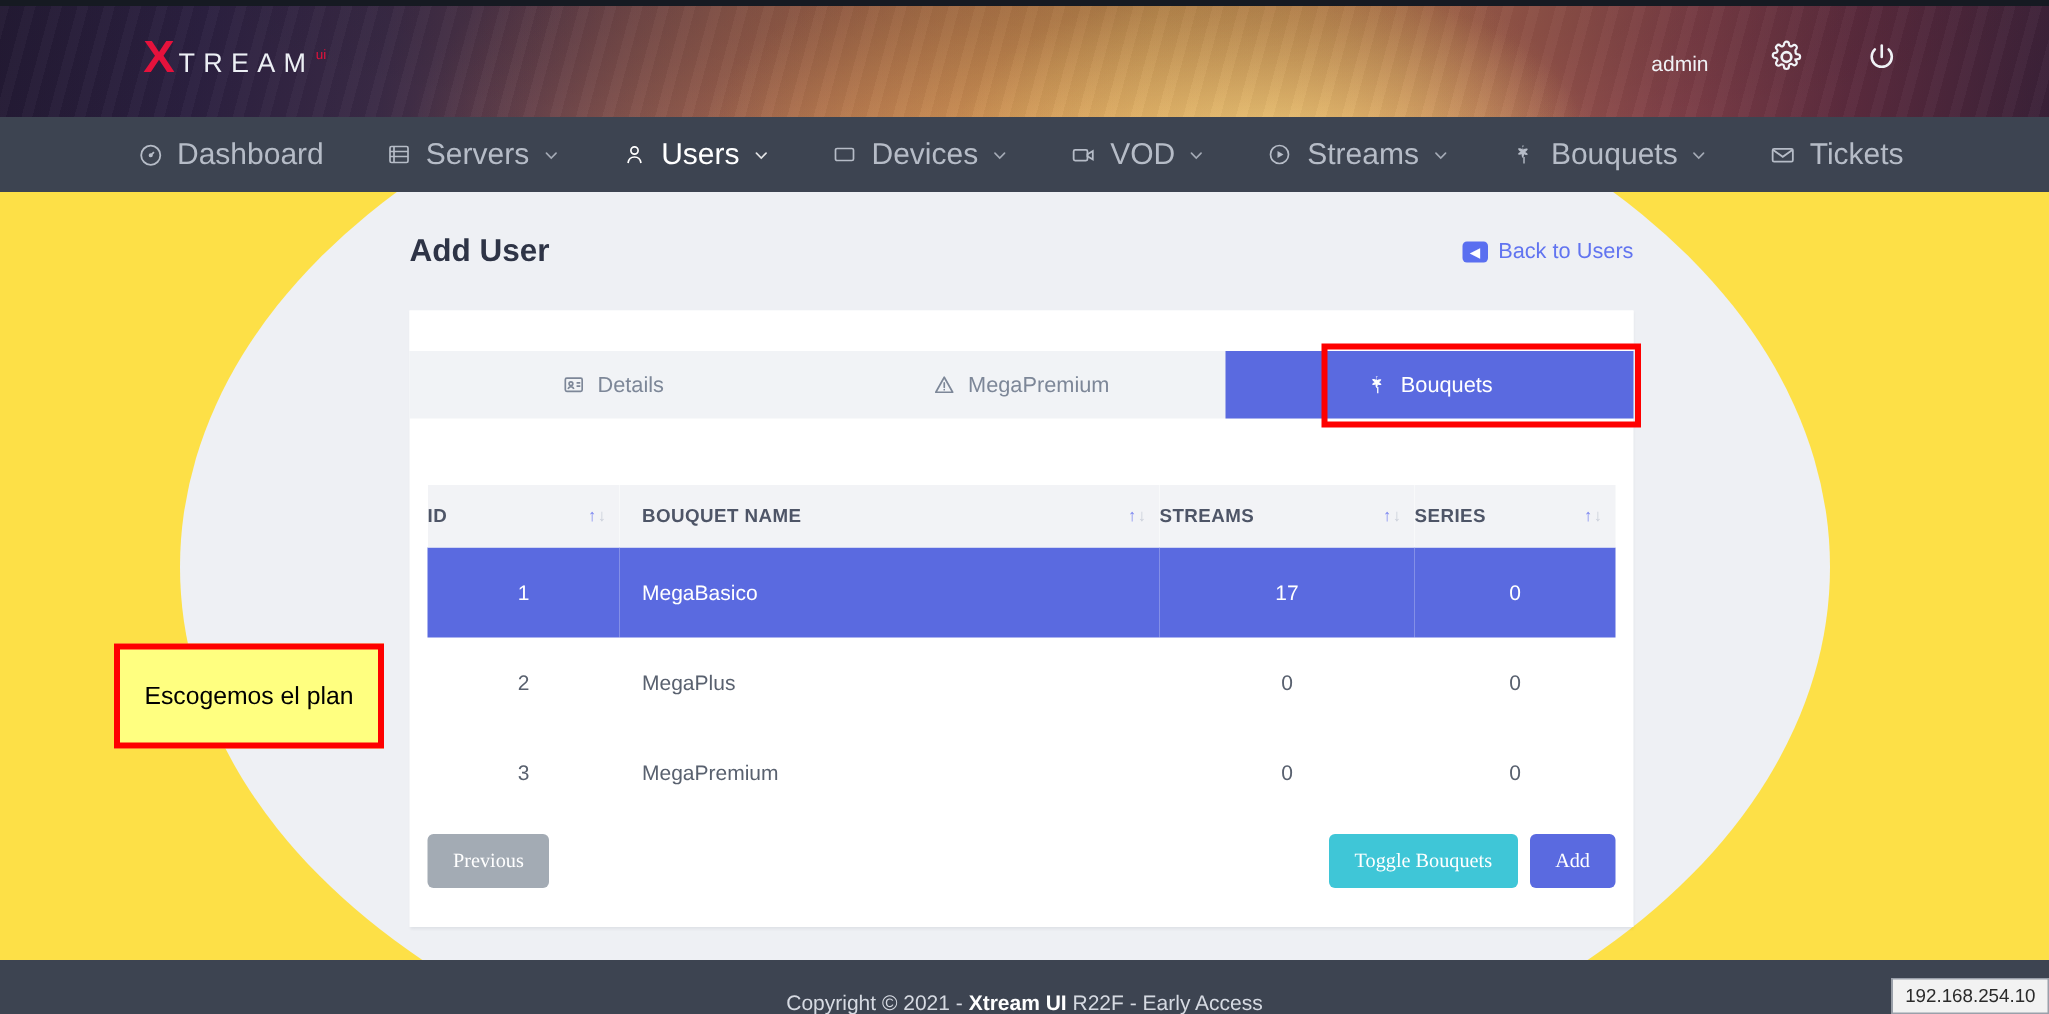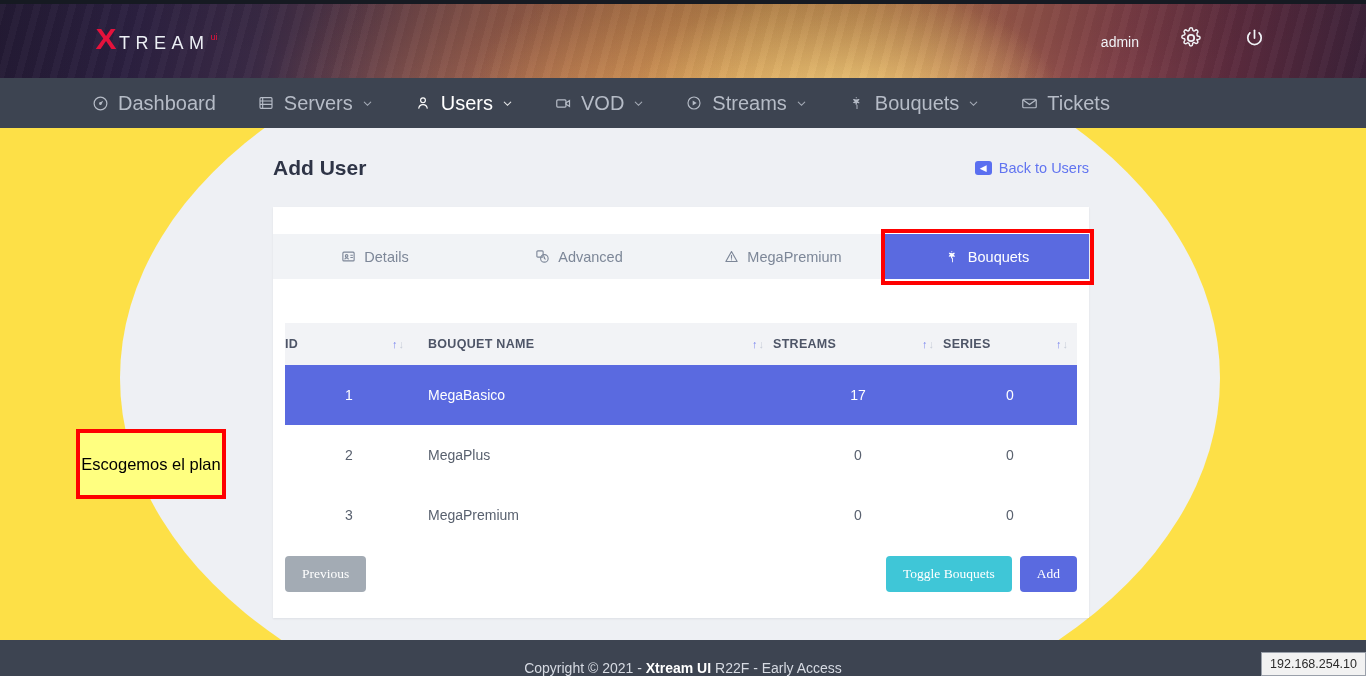--- a/index.html
+++ b/index.html
@@ -164,21 +164,21 @@
     font-size: 13.5px; font-family: inherit;
     padding: 10px 17px; cursor: pointer;
   }
   .btn-prev { background: #a3abb4; }
   .btn-toggle { background: #3fc6d7; }
   .btn-add { background: #5a6ae0; }
   .actions-right { display: flex; gap: 8px; }
 
   
   .annot {
-    position: absolute; left: 76px; top: 301px; width: 150px; height: 70px;
+    position: absolute; left: 76px; top: 301px; width: 180px; height: 70px;
     background: #ffff80; border: 4px solid #fe0000;
     display: flex; align-items: center; justify-content: center;
     text-align: center; line-height: 1.25;
     font-size: 16.5px; color: #000000;
     z-index: 6;
   }
 
   
   .footer {
     position: absolute; left: 0; top: 640px; width: 1366px; height: 36px;
@@ -261,20 +261,33 @@
       </span>
       <span>Users</span>
       <span class="nav-chev">
         <svg width="11" height="11" viewBox="0 0 24 24" fill="none" stroke="currentColor" stroke-width="2.4" stroke-linecap="round">
             <path d="M5 9l7 7 7-7"></path>
           </svg>
       </span>
       <span class="nav-caret-down"></span>
     </div>
 
+    <div class="nav-item">
+      <span class="nav-ico">
+        <svg width="16" height="16" viewBox="0 0 24 24" fill="none" stroke="currentColor" stroke-width="1.7">
+          <rect x="3" y="6" width="18" height="12" rx="1.6"></rect>
+        </svg>
+      </span>
+      <span>Devices</span>
+      <span class="nav-chev">
+        <svg width="11" height="11" viewBox="0 0 24 24" fill="none" stroke="currentColor" stroke-width="2.4" stroke-linecap="round">
+            <path d="M5 9l7 7 7-7"></path>
+          </svg>
+      </span>
+    </div>
 
     <div class="nav-item">
       <span class="nav-ico">
         <svg width="17" height="17" viewBox="0 0 24 24" fill="none" stroke="currentColor" stroke-width="1.7">
           <rect x="2.5" y="7" width="13" height="10" rx="1.4"></rect>
             <path d="M15.5 11l5-3v8l-5-3z"></path>
         </svg>
       </span>
       <span>VOD</span>
       <span class="nav-chev">
@@ -344,30 +357,20 @@
             <svg width="15" height="15" viewBox="0 0 24 24" fill="none" stroke="currentColor" stroke-width="1.8">
               <rect x="3" y="5" width="18" height="14" rx="1.6"></rect>
               <circle cx="9" cy="11" r="2"></circle>
                 <path d="M6 16.5c.4-1.7 1.6-2.4 3-2.4s2.6.7 3 2.4"></path>
               <path d="M15 10h4M15 13.5h4"></path>
             </svg>
           </span>
           <span>Details</span>
         </div>
 
-        <div class="tab">
-          <span class="tab-ico">
-            <svg width="15" height="15" viewBox="0 0 24 24" fill="none" stroke="currentColor" stroke-width="1.8">
-              <rect x="3" y="3" width="10" height="10" rx="1.5"></rect>
-              <circle cx="15" cy="15" r="6"></circle>
-                <path d="M15 12v3.2l2 1.4"></path>
-            </svg>
-          </span>
-          <span>Advanced</span>
-        </div>
 
         <div class="tab">
           <span class="tab-ico">
             <svg width="15" height="15" viewBox="0 0 24 24" fill="none" stroke="currentColor" stroke-width="1.8" stroke-linejoin="round">
               <path d="M12 4l9 16H3z"></path>
                 <path d="M12 10v4.6M12 17.2v.1" stroke-linecap="round"></path>
             </svg>
           </span>
           <span>MegaPremium</span>
         </div>

